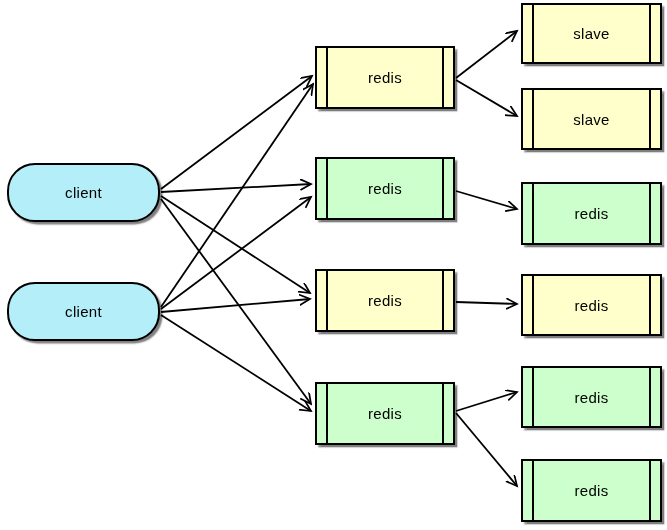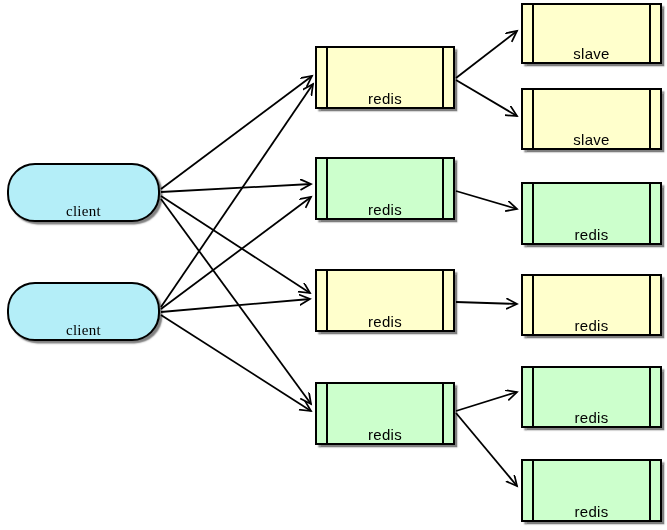--- a/index.html
+++ b/index.html
@@ -19,28 +19,27 @@
     stroke-width:1.8;
     fill:none;
   }
   #node-layer{position:absolute;left:0;top:0;width:667px;height:530px;}
   .node{
     position:absolute;
     box-sizing:border-box;
     border:2px solid #000000;
     box-shadow:2.5px 2.5px 1.5px rgba(0,0,0,0.5);
     display:flex;
-    align-items:flex-end;
+    align-items:center;
     justify-content:center;
     font-size:15px;
     color:#000000;
   }
   .stadium{
     border-radius:28px;
-    font-family:Liberation Serif, serif;
   }
   .process{
     border-radius:0;
   }
   .process .bar-left{
     position:absolute;top:0;bottom:0;left:9px;width:2px;background:#000000;
   }
   .process .bar-right{
     position:absolute;top:0;bottom:0;right:9px;width:2px;background:#000000;
   }

